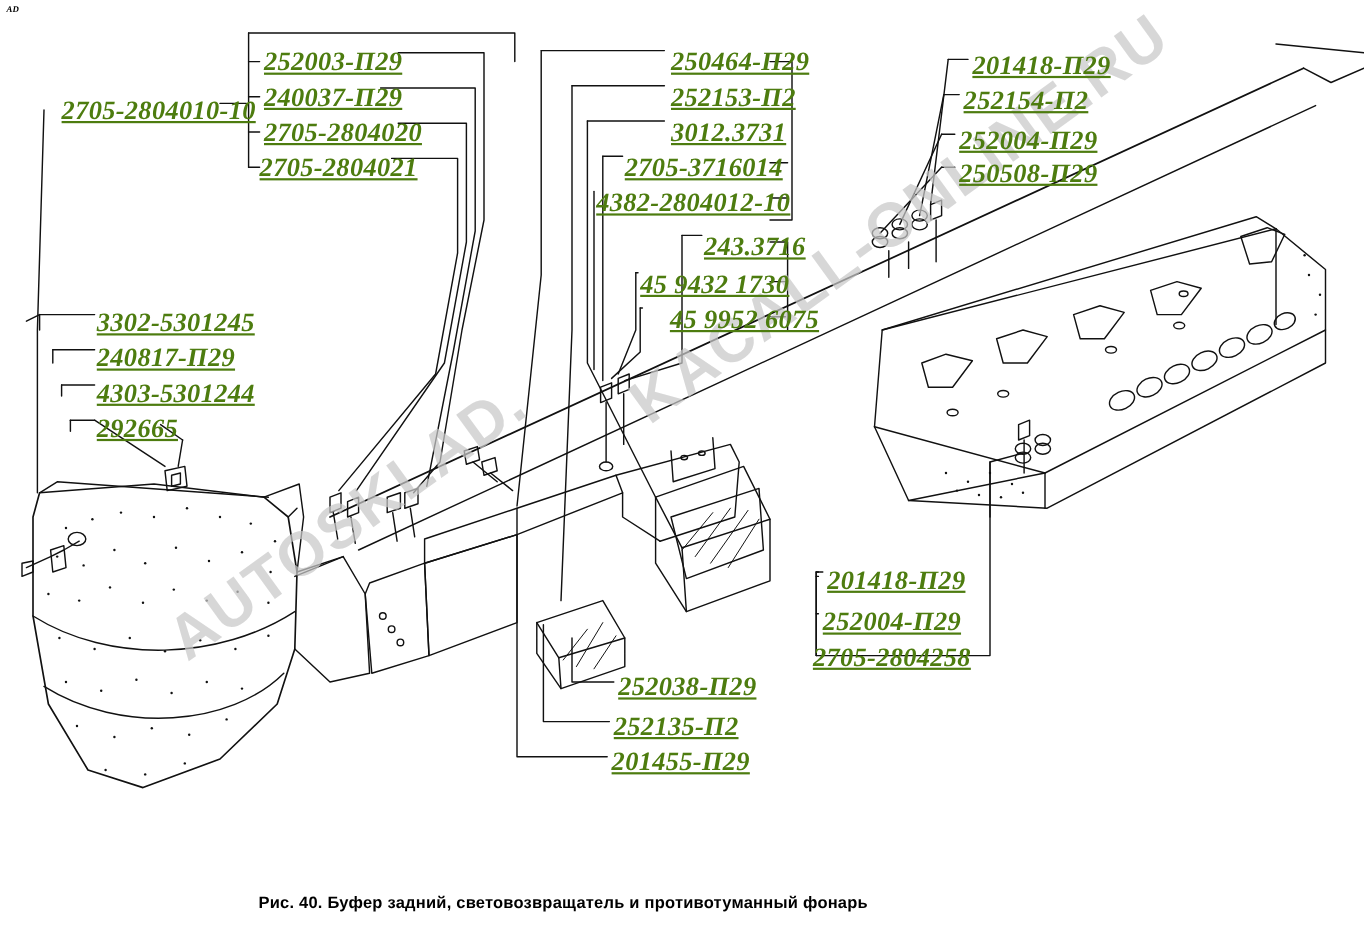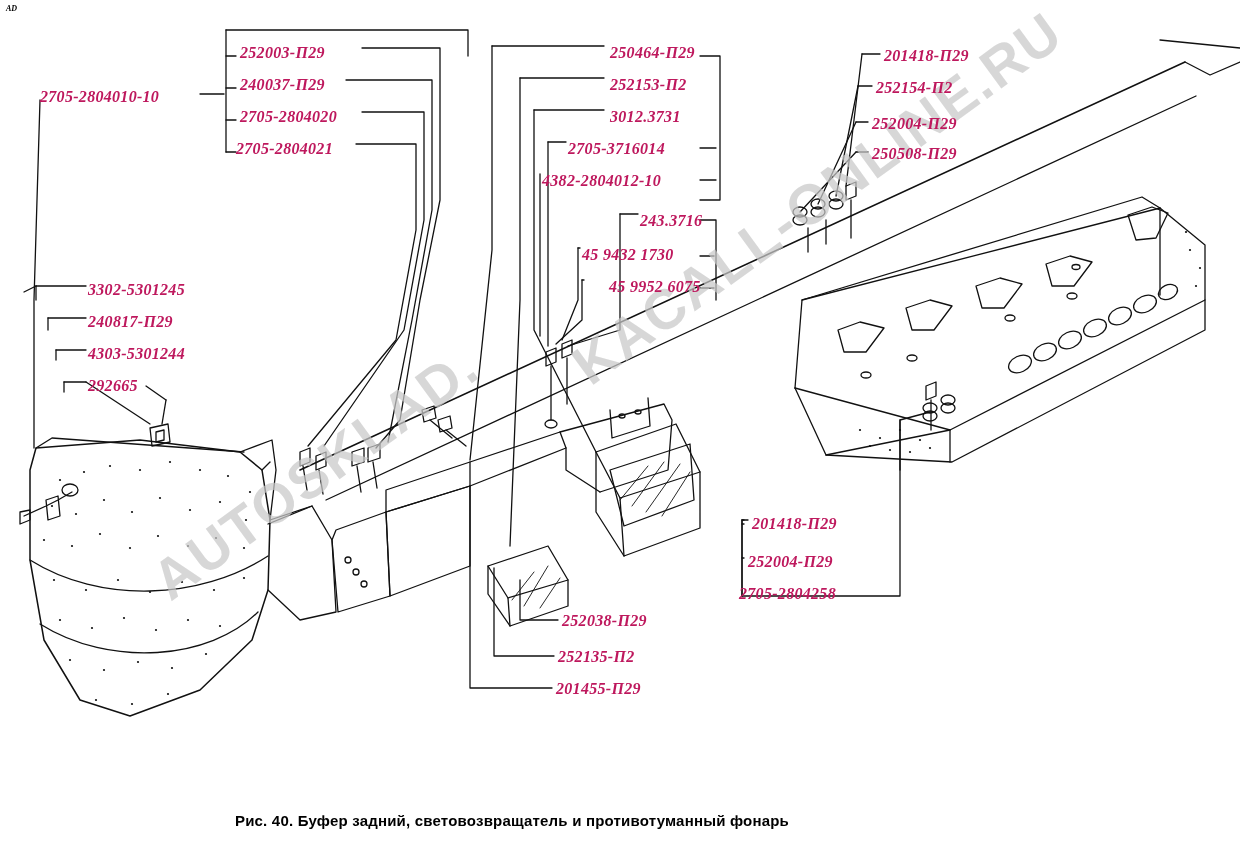--- a/index.html
+++ b/index.html
@@ -1,21 +1,21 @@
 <!DOCTYPE html>
 <html><head>
 <meta charset="utf-8">
 <style>
   html,body{margin:0;padding:0;background:#ffffff;}
   body{width:1240px;height:852px;position:relative;overflow:hidden;
        font-family:"Liberation Serif",serif;color:#000;}
   #stage{position:absolute;left:0;top:0;width:1240px;height:852px;}
   svg.layer{position:absolute;left:0;top:0;width:1240px;height:852px;}
   .lbl{position:absolute;white-space:nowrap;font-family:"Liberation Serif",serif;
-       font-style:italic;font-weight:700;font-size:16px;letter-spacing:0.3px;color:#be185d;}
+       font-style:italic;font-weight:700;font-size:24px;letter-spacing:0.3px;color:#4d7c0f;text-decoration:underline;}
   .corner{position:absolute;left:6px;top:4px;font-size:8px;font-style:italic;font-weight:700;}
   .caption{position:absolute;left:0;top:812px;width:1024px;text-align:center;
            font-family:"Liberation Sans",sans-serif;font-style:normal;font-weight:700;
            font-size:15px;letter-spacing:0.2px;}
   .wm{position:absolute;left:0;top:0;width:1240px;height:852px;pointer-events:none;}
   .wm span{position:absolute;font-family:"Liberation Sans",sans-serif;font-weight:700;
            color:#c9c9c9;opacity:.72;letter-spacing:2px;}
   .wm .w1{left:140px;top:560px;font-size:56px;transform:rotate(-36deg);transform-origin:left top;}
   .wm .w2{left:560px;top:345px;font-size:56px;transform:rotate(-36deg);transform-origin:left top;}
 </style>
@@ -294,21 +294,21 @@
   </svg>
 
   <div class="wm">
     <span class="w1">AUTOSKLAD.</span>
     <span class="w2">KACALL-ONLINE.RU</span>
   </div>
 
   <div class="corner">AD</div>
 
   <div id="labels">
-      <div class="lbl" style="left: 40px; top: 88px;">2705-2804010-10</div>
+      <div class="lbl" style="left: 56px; top: 88px;">2705-2804010-10</div>
       <div class="lbl" style="left: 88px; top: 281px;">3302-5301245</div>
       <div class="lbl" style="left: 88px; top: 313px;">240817-П29</div>
       <div class="lbl" style="left: 88px; top: 345px;">4303-5301244</div>
       <div class="lbl" style="left: 88px; top: 377px; text-align: center;">292665</div>
       <div class="lbl" style="left: 240px; top: 44px;">252003-П29</div>
       <div class="lbl" style="left: 240px; top: 76px;">240037-П29</div>
       <div class="lbl" style="left: 240px; top: 108px;">2705-2804020</div>
       <div class="lbl" style="left: 236px; top: 140px;">2705-2804021</div>
       <div class="lbl" style="left: 610px; top: 44px;">250464-П29</div>
       <div class="lbl" style="left: 610px; top: 76px;">252153-П2</div>

